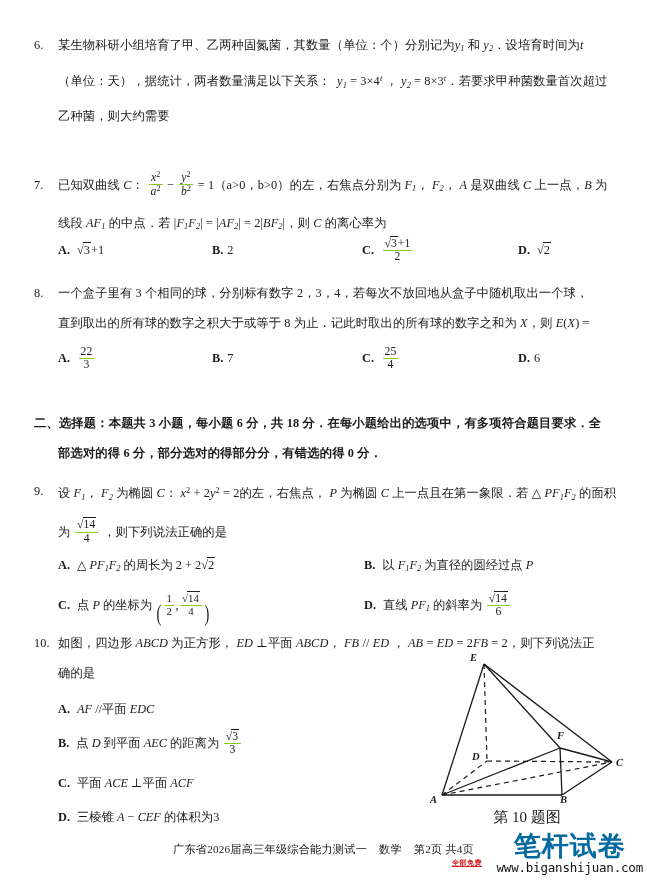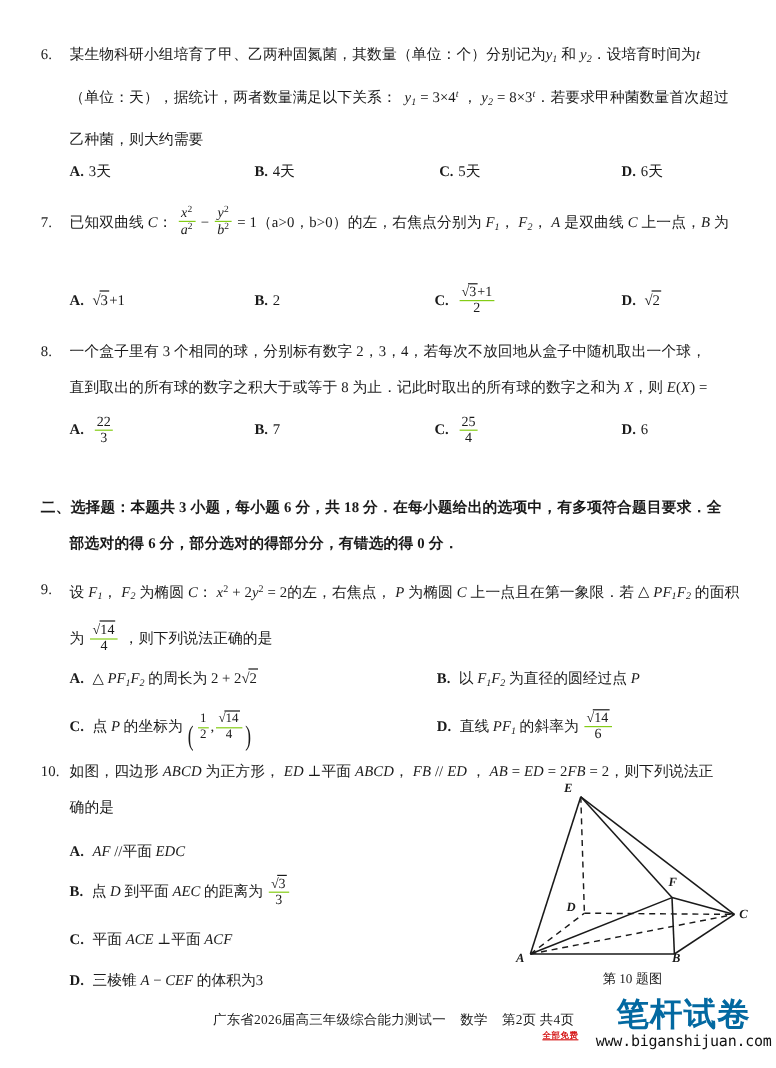--- a/index.html
+++ b/index.html
@@ -130,36 +130,35 @@
     letter-spacing: 0.15px;
   }
   .sechead .ind { margin-left: 24px; display: block; }
 
   
   .figwrap {
     position: absolute;
   }
   .figcap {
     position: absolute;
-    font-size: 11px;
+    font-size: 15px;
     text-align: center;
     width: 100%;
     left: 0;
   }
 
   
   .footer {
     position: absolute;
     left: 0;
-    width: 582px;
+    width: 647px;
     text-align: center;
     font-size: 11.2px;
     color: #1a1a1a;
     letter-spacing: 0.2px;
-    padding-left: 37px;
   }
   .footer .sp { display: inline-block; width: 12px; }
 
   .wm {
     position: absolute;
     right: 4px;
     text-align: center;
     font-family: "DejaVu Sans", sans-serif;
   }
   .wm-cn {
@@ -206,46 +205,38 @@
       </div>
       <div class="line">
         <span>（单位：天），据统计，两者数量满足以下关系：</span>
         &nbsp;<i>y</i><sub>1</sub> <span class="up">= 3×4</span><sup>t</sup>&nbsp;，
         <i>y</i><sub>2</sub> <span class="up">= 8×3</span><sup>t</sup><span>．若要求甲种菌数量首次超过</span>
       </div>
       <div class="line">乙种菌，则大约需要</div>
     </div>
   </div>
 
-  <div class="opts" style="top:128px; height:30px;">
-    <span class="opt" style="left:58px;">
-      <span class="optlab">A.</span><span>3天</span>
-    </span>
-    <span class="opt" style="left:212px;">
-      <span class="optlab">B.</span><span>4天</span>
-    </span>
-    <span class="opt" style="left:366px;">
-      <span class="optlab">C.</span><span>5天</span>
-    </span>
-    <span class="opt" style="left:518px;">
-      <span class="optlab">D.</span><span>6天</span>
-    </span>
-  </div>
 
   <div class="qblock" style="left:34px; top:168px; width:580px; line-height:34px;">
     <span class="qnum">7.</span>
     <div class="qbody">
       <div class="line">
         <span>已知双曲线</span> <i>C</i>：
         <span class="frac"><span class="num"><i>x</i><sup class="supn">2</sup></span><span class="den"><i>a</i><sup class="supn">2</sup></span></span>
         −
         <span class="frac"><span class="num"><i>y</i><sup class="supn">2</sup></span><span class="den"><i>b</i><sup class="supn">2</sup></span></span>
         <span class="up">= 1</span><span>（a&gt;0，b&gt;0）</span><span>的左，右焦点分别为</span>
         <i>F</i><sub>1</sub>， <i>F</i><sub>2</sub>， <i>A</i> <span>是双曲线</span>
         <i>C</i> <span>上一点，</span><i>B</i> <span>为</span>
+      </div>
+      <div class="line">
+        <span>线段</span> <i>AF</i><sub>1</sub>
+        <span>的中点．若</span>
+        |<i>F</i><sub>1</sub><i>F</i><sub>2</sub>| <span class="up">=</span> |<i>AF</i><sub>2</sub>| <span class="up">= 2</span>|<i>BF</i><sub>2</sub>|<span>，则</span>
+        <i>C</i> <span>的离心率为</span>
       </div>
     </div>
   </div>
 
   <div class="opts" style="top:235px; height:40px;">
     <span class="opt" style="left:58px;">
       <span class="optlab">A.</span>
       <span class="rad"><span class="sign">√</span><span class="bar">3</span></span><span class="up">+1</span>
     </span>
     <span class="opt" style="left:212px;">

